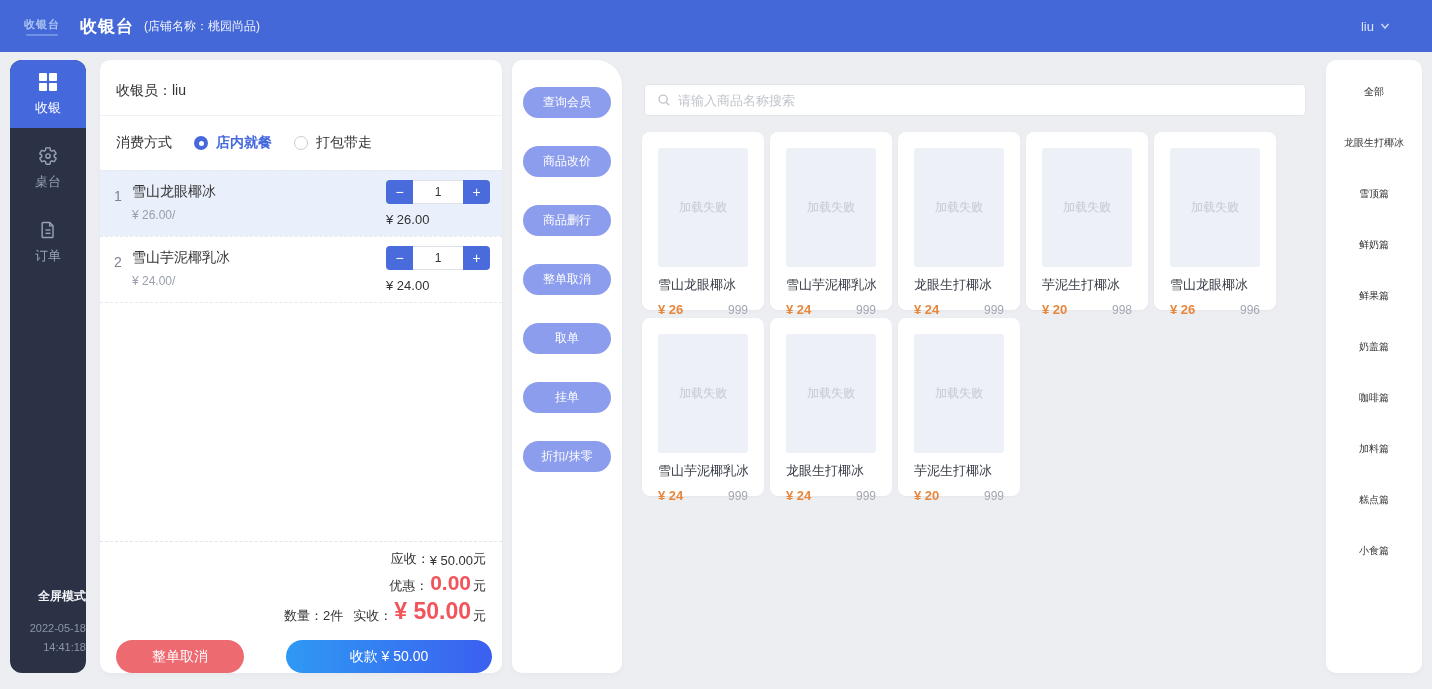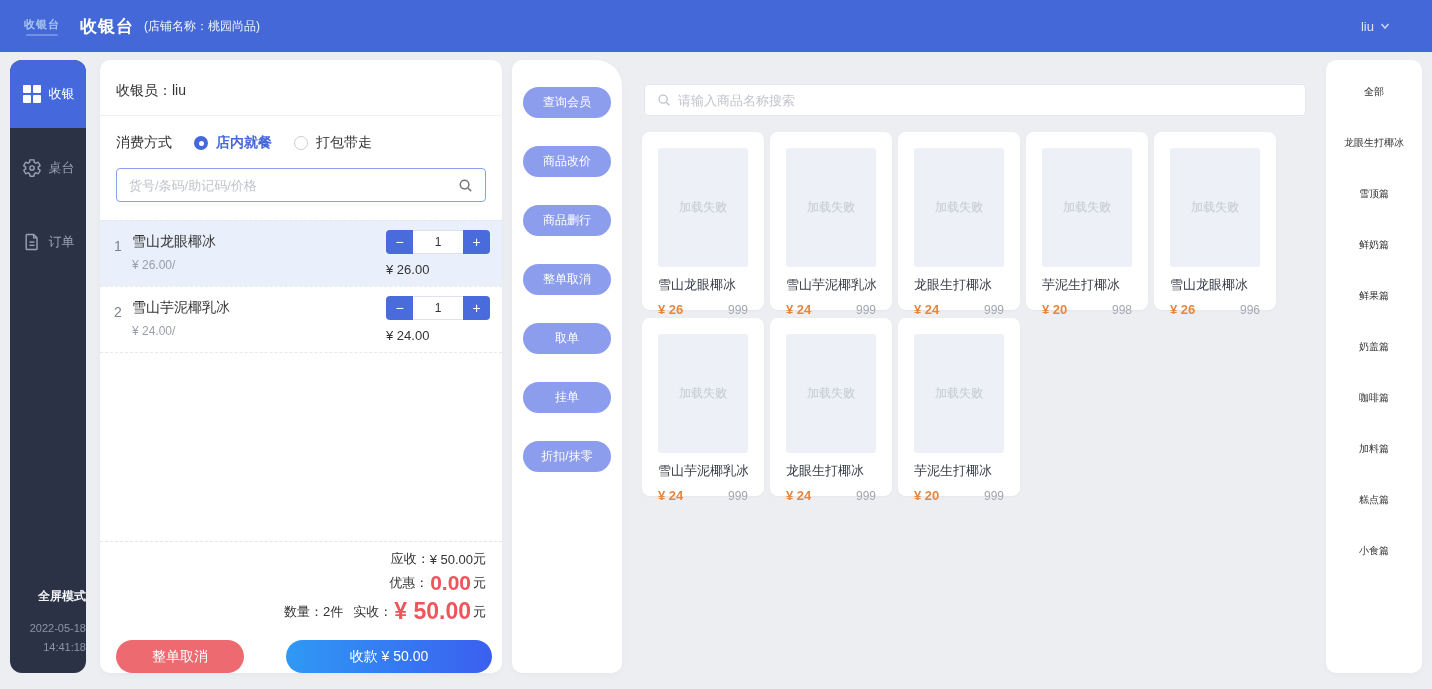--- a/index.html
+++ b/index.html
@@ -26,21 +26,21 @@
     font-size:13px; color:#dbe4fa; cursor:pointer; }
   .chevron { width:10px; height:10px; stroke:#c7d4f6; fill:none; stroke-width:1.6; }
 
   
   .leftnav {
     position:absolute; left:10px; top:60px; width:76px; height:613px;
     background:#2b3245; border-radius:12px;
     display:flex; flex-direction:column;
   }
   .nav-item {
-    height:68px; display:flex; flex-direction:row; align-items:center; justify-content:center;
+    height:68px; display:flex; flex-direction:column; align-items:center; justify-content:center;
     gap:7px; color:#99a1b4; font-size:13px; cursor:pointer; margin-top:6px;
   }
   .nav-item:first-child { margin-top:0; border-radius:12px 12px 0 0; }
   .nav-item.active { background:#4569dd; color:#fff; }
   .nav-item svg { width:20px; height:20px; stroke:currentColor; fill:none; stroke-width:1.7; }
   .nav-item.active svg { stroke:#fff; }
   .grid-glyph rect { fill:currentColor; stroke:none; }
   .nav-bottom { margin-top:auto; text-align:right; padding-bottom:16px; }
   .fullscreen { color:#f2f4f8; font-size:12px; font-weight:bold; cursor:pointer; margin-bottom:14px; }
   .nav-date,.nav-time { color:#8d95a8; font-size:11px; line-height:19px; }
@@ -80,21 +80,21 @@
   .step-btn { width:27px; border:none; background:#4a6bdb; color:#fff; font-size:14px; cursor:pointer;
     display:flex; align-items:center; justify-content:center; line-height:1; }
   .step-btn.minus { border-radius:4px 0 0 4px; }
   .step-btn.plus  { border-radius:0 4px 4px 0; }
   .qty { width:50px; background:#fff; border-top:1px solid #dfe2e8; border-bottom:1px solid #dfe2e8;
     display:flex; align-items:center; justify-content:center; font-size:12px; color:#333; }
   .line-total { margin-top:8px; font-size:13px; color:#333; }
 
   .cart-spacer { flex:1; }
   .totals { border-top:1px dashed #e3e5ea; margin:0 0; padding:8px 16px 0; }
-  .t-row { display:flex; justify-content:flex-end; align-items:center; font-size:13px; color:#333; margin-bottom:3px; }
+  .t-row { display:flex; justify-content:flex-end; align-items:flex-end; font-size:13px; color:#333; margin-bottom:3px; }
   .t-row .gap { width:10px; }
   .red-md { color:#f2545b; font-size:21px; font-weight:bold; margin:0 2px; }
   .red-lg { color:#f2545b; font-size:23px; font-weight:bold; margin:0 2px; }
   .cart-buttons { display:flex; padding:12px 10px 0 16px; gap:42px; }
   .btn-cancel { width:128px; height:33px; border:none; border-radius:17px; background:#ed6a70;
     color:#fff; font-size:14px; cursor:pointer; font-family:inherit; }
   .btn-pay { width:206px; height:33px; border:none; border-radius:17px;
     background:linear-gradient(90deg,#2f99f4,#3b5ff0); color:#fff; font-size:14px; cursor:pointer; font-family:inherit; }
 
   
@@ -201,27 +201,20 @@
           <span class="opt-label">店内就餐</span>
         </span>
 
         <span class="radio-opt">
           <span class="radio"></span>
           <span class="opt-label">打包带走</span>
         </span>
       </span>
   </div>
 
-  <div class="cart-search">
-    <input type="text" placeholder="货号/条码/助记码/价格" style="">
-    <svg class="search-glyph" viewBox="0 0 16 16">
-        <circle cx="7" cy="7" r="4.6"></circle>
-        <line x1="10.6" y1="10.6" x2="14" y2="14"></line>
-      </svg>
-  </div>
 
   <div class="cart-items">
 
       <div class="cart-item selected">
         <span class="item-idx">1</span>
         <div class="item-info">
           <div class="item-name">雪山龙眼椰冰</div>
           <div class="item-unit">¥ 26.00/</div>
         </div>
         <div class="item-right">

